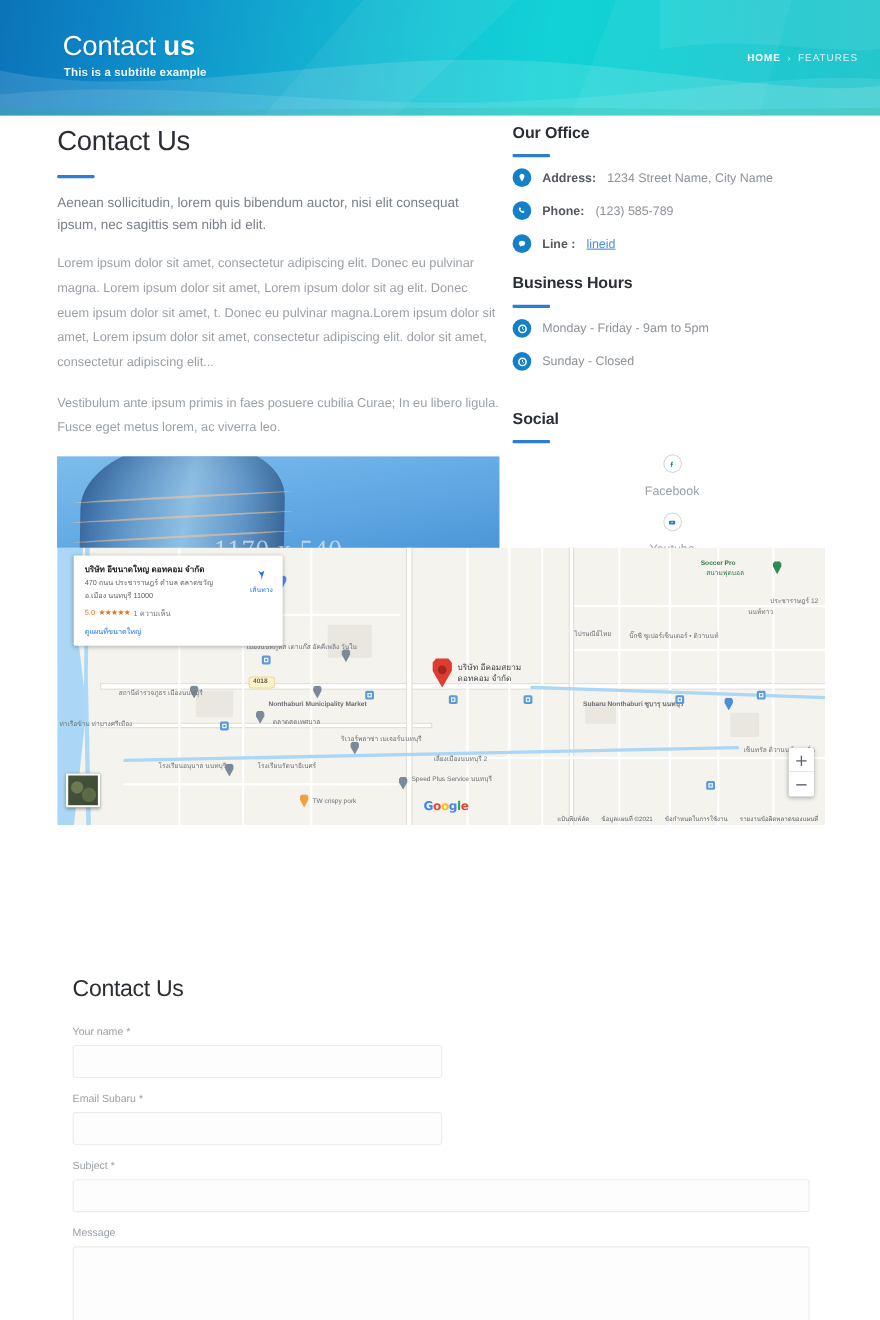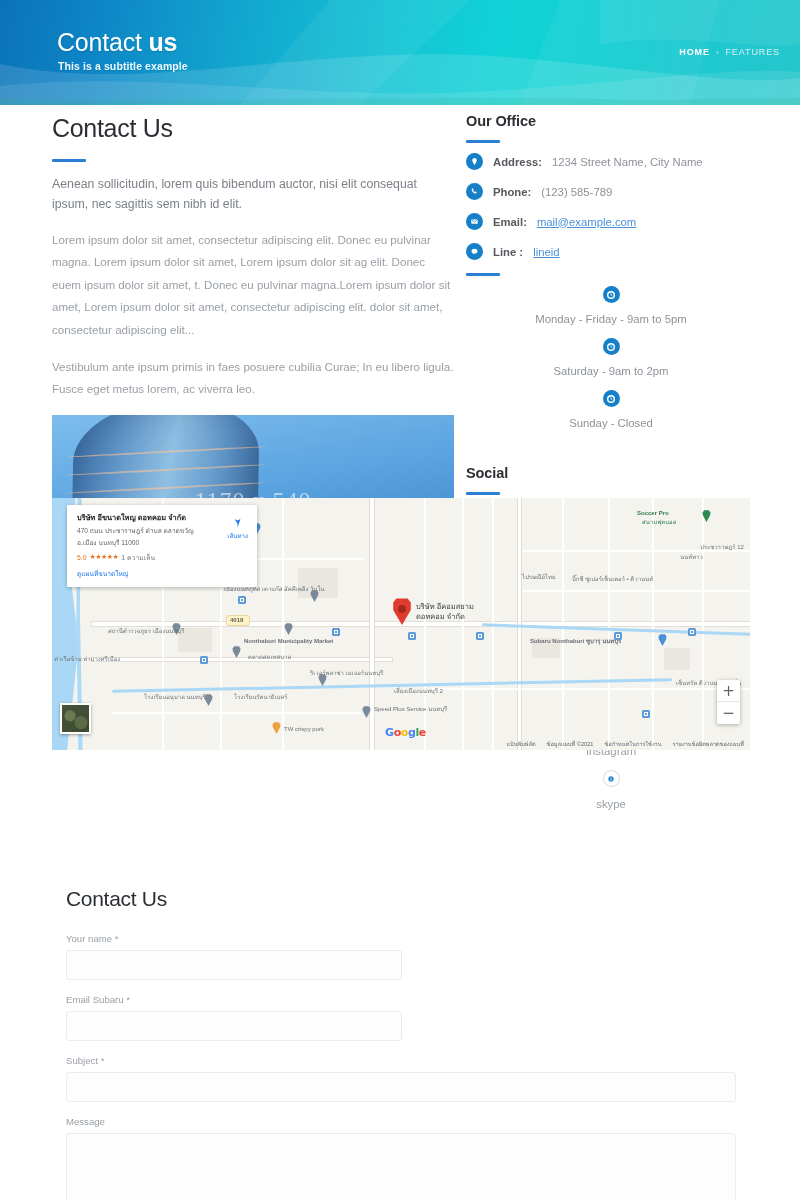--- a/index.html
+++ b/index.html
@@ -149,21 +149,21 @@
   .ic {
     flex: 0 0 auto; width: 17px; height: 17px; border-radius: 50%;
     background: #1580c8; display: flex; align-items: center;
     justify-content: center; color: #fff;
   }
   .ic svg { display: block; }
   .lbl { color: #55595e; font-weight: 700; }
   .val { color: #8d9298; text-align: center; }
   .lnk { color: #4a90d9; }
 
-  .hour-row { display: flex; align-items: center; gap: 10px; margin-bottom: 13px; font-size: 11.3px; flex-direction: column; }
+  .hour-row { display: flex; align-items: center; gap: 10px; margin-bottom: 13px; font-size: 11.3px; }
   .hour-row .val { color: #8d9298; }
 
   .social-row { display: flex; align-items: center; gap: 11px; margin-bottom: 13px; font-size: 11.3px; flex-direction: column; }
   .sic {
     flex: 0 0 auto; width: 17px; height: 17px; border-radius: 50%;
     border: 1px solid #cfd9e4; background: #fff;
     display: flex; align-items: center; justify-content: center;
     color: #1f7ec8;
   }
   .social-row .val { color: #9aa0a6; }
@@ -387,61 +387,43 @@
     <div class="info-row">
       <span class="ic">
         <svg width="9" height="9" viewBox="0 0 10 10">
             <path d="M3 1.5 4.2 2.8 3.4 3.8c.5.9 1 1.4 1.8 1.8l1-.8L7.5 6c-.3.8-.9 1.4-1.6 1.3C4.1 7.1 2.2 5.2 1.9 3.3 1.8 2.5 2.3 1.8 3 1.5z" fill="#fff"></path>
           </svg>
       </span>
       <span class="lbl">Phone:</span>
       <span class="val">(123) 585-789</span>
     </div>
 
-    <div class="info-row">
-      <span class="ic">
-        <svg width="9" height="9" viewBox="0 0 10 10">
-            <rect x="1.4" y="2.8" width="7.2" height="4.6" rx="0.7" fill="#fff"></rect>
-            <path d="M1.7 3.2 5 5.5l3.3-2.3" stroke="#1580c8" stroke-width="0.8" fill="none"></path>
-          </svg>
-      </span>
-      <span class="lbl">Email:</span>
-      <a class="lnk" href="#">mail@example.com</a>
-    </div>
 
     <div class="info-row">
       <span class="ic">
         <svg width="9" height="9" viewBox="0 0 10 10">
             <ellipse cx="5" cy="4.6" rx="3.2" ry="2.6" fill="#fff"></ellipse>
             <path d="M3.6 6.6 3.2 8.2 4.9 7z" fill="#fff"></path>
           </svg>
       </span>
       <span class="lbl">Line :</span>
       <a class="lnk" href="#">lineid</a>
     </div>
 
+    <h3 class="side-title" style="margin-top:20px">Business Hours</h3>
     <div class="accent-bar sm"></div>
 
     <div class="hour-row">
       <span class="ic">
         <svg width="10" height="10" viewBox="0 0 10 10">
             <circle cx="5" cy="5" r="3.3" fill="none" stroke="#fff" stroke-width="1.4"></circle>
             <path d="M5 3.2V5l1.3.9" stroke="#fff" stroke-width="0.8" fill="none"></path>
           </svg>
       </span>
       <span class="val">Monday - Friday - 9am to 5pm</span>
-    </div>
-    <div class="hour-row">
-      <span class="ic">
-        <svg width="10" height="10" viewBox="0 0 10 10">
-            <circle cx="5" cy="5" r="3.3" fill="none" stroke="#fff" stroke-width="1.4"></circle>
-            <path d="M5 3.2V5l1.3.9" stroke="#fff" stroke-width="0.8" fill="none"></path>
-          </svg>
-      </span>
-      <span class="val">Saturday - 9am to 2pm</span>
     </div>
     <div class="hour-row">
       <span class="ic">
         <svg width="10" height="10" viewBox="0 0 10 10">
             <circle cx="5" cy="5" r="3.3" fill="none" stroke="#fff" stroke-width="1.4"></circle>
             <path d="M5 3.2V5l1.3.9" stroke="#fff" stroke-width="0.8" fill="none"></path>
           </svg>
       </span>
       <span class="val">Sunday - Closed</span>
     </div>

